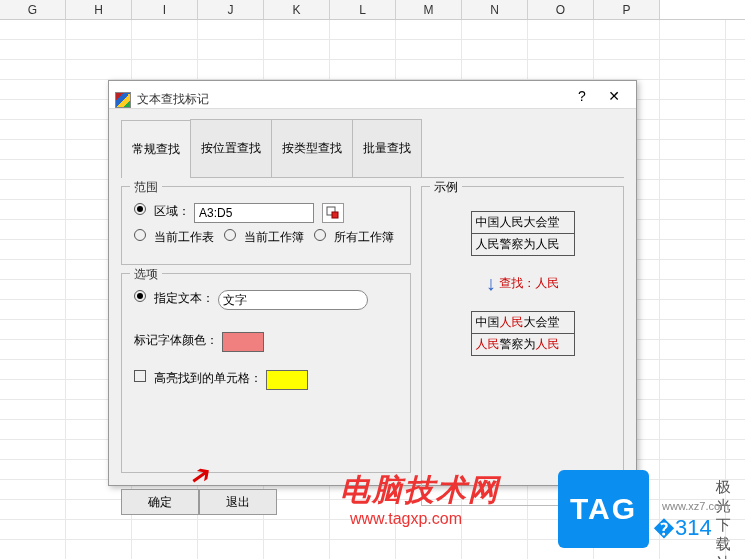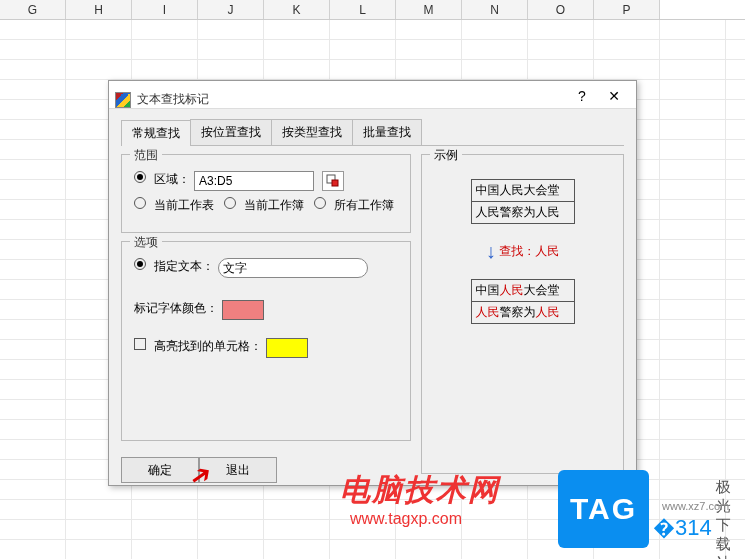--- a/index.html
+++ b/index.html
@@ -9,21 +9,21 @@
 .colhdr div{width:66px;text-align:center;line-height:20px;color:#333;border-right:1px solid #d0d0d0;background:#f4f4f4}
 .rowgrid{position:absolute;top:20px;left:0;width:100%;height:540px}
 .rowgrid .row{height:20px;border-bottom:1px solid #e8e8e8;display:flex}
 .rowgrid .row div{width:66px;border-right:1px solid #e8e8e8}
 .dlg{position:absolute;left:108px;top:80px;width:529px;height:406px;background:#f0f0f0;border:1px solid #999;box-shadow:2px 2px 6px rgba(0,0,0,.25)}
 .titlebar{height:28px;display:flex;align-items:flex-end;padding:0 6px;background:#fff;border-bottom:1px solid #ddd}
 .titlebar .ico{width:16px;height:16px;margin-right:6px;background:linear-gradient(135deg,#b22 0 25%,#26c 25% 50%,#fc2 50% 75%,#2a4 75%);border:1px solid #888}
 .titlebar .ttl{flex:1;color:#333}
 .titlebar .wbtn{width:32px;height:22px;text-align:center;line-height:20px;cursor:pointer;font-size:14px}
 .tabs{display:flex;margin:10px 12px 0 12px;border-bottom:1px solid #bbb}
-.tab{padding:4px 10px;border:1px solid #bbb;border-bottom:none;margin-right:-1px;background:#e9e9e9;cursor:pointer;position:relative}
+.tab{padding:20px 10px;border:1px solid #bbb;border-bottom:none;margin-right:-1px;background:#e9e9e9;cursor:pointer;position:relative}
 .tab.active{background:#f0f0f0;top:1px}
 .body{display:flex;padding:8px 12px 28px 12px;gap:10px}
 .left{width:290px}
 .right{flex:1}
 .gbox{border:1px solid #bbb;padding:10px 10px 12px 10px;margin-bottom:8px;position:relative}
 .gbox .lg{position:absolute;top:-8px;left:8px;background:#f0f0f0;padding:0 4px;color:#333}
 .rw{display:flex;align-items:flex-start;margin:6px 2px;gap:4px}
 .radio,.chk{width:12px;height:12px;border:1px solid #555;display:inline-block;margin-right:4px;flex:none}
 .radio{border-radius:50%;position:relative}
 .radio.on::after{content:"";position:absolute;width:6px;height:6px;background:#000;border-radius:50%;top:2px;left:2px}

